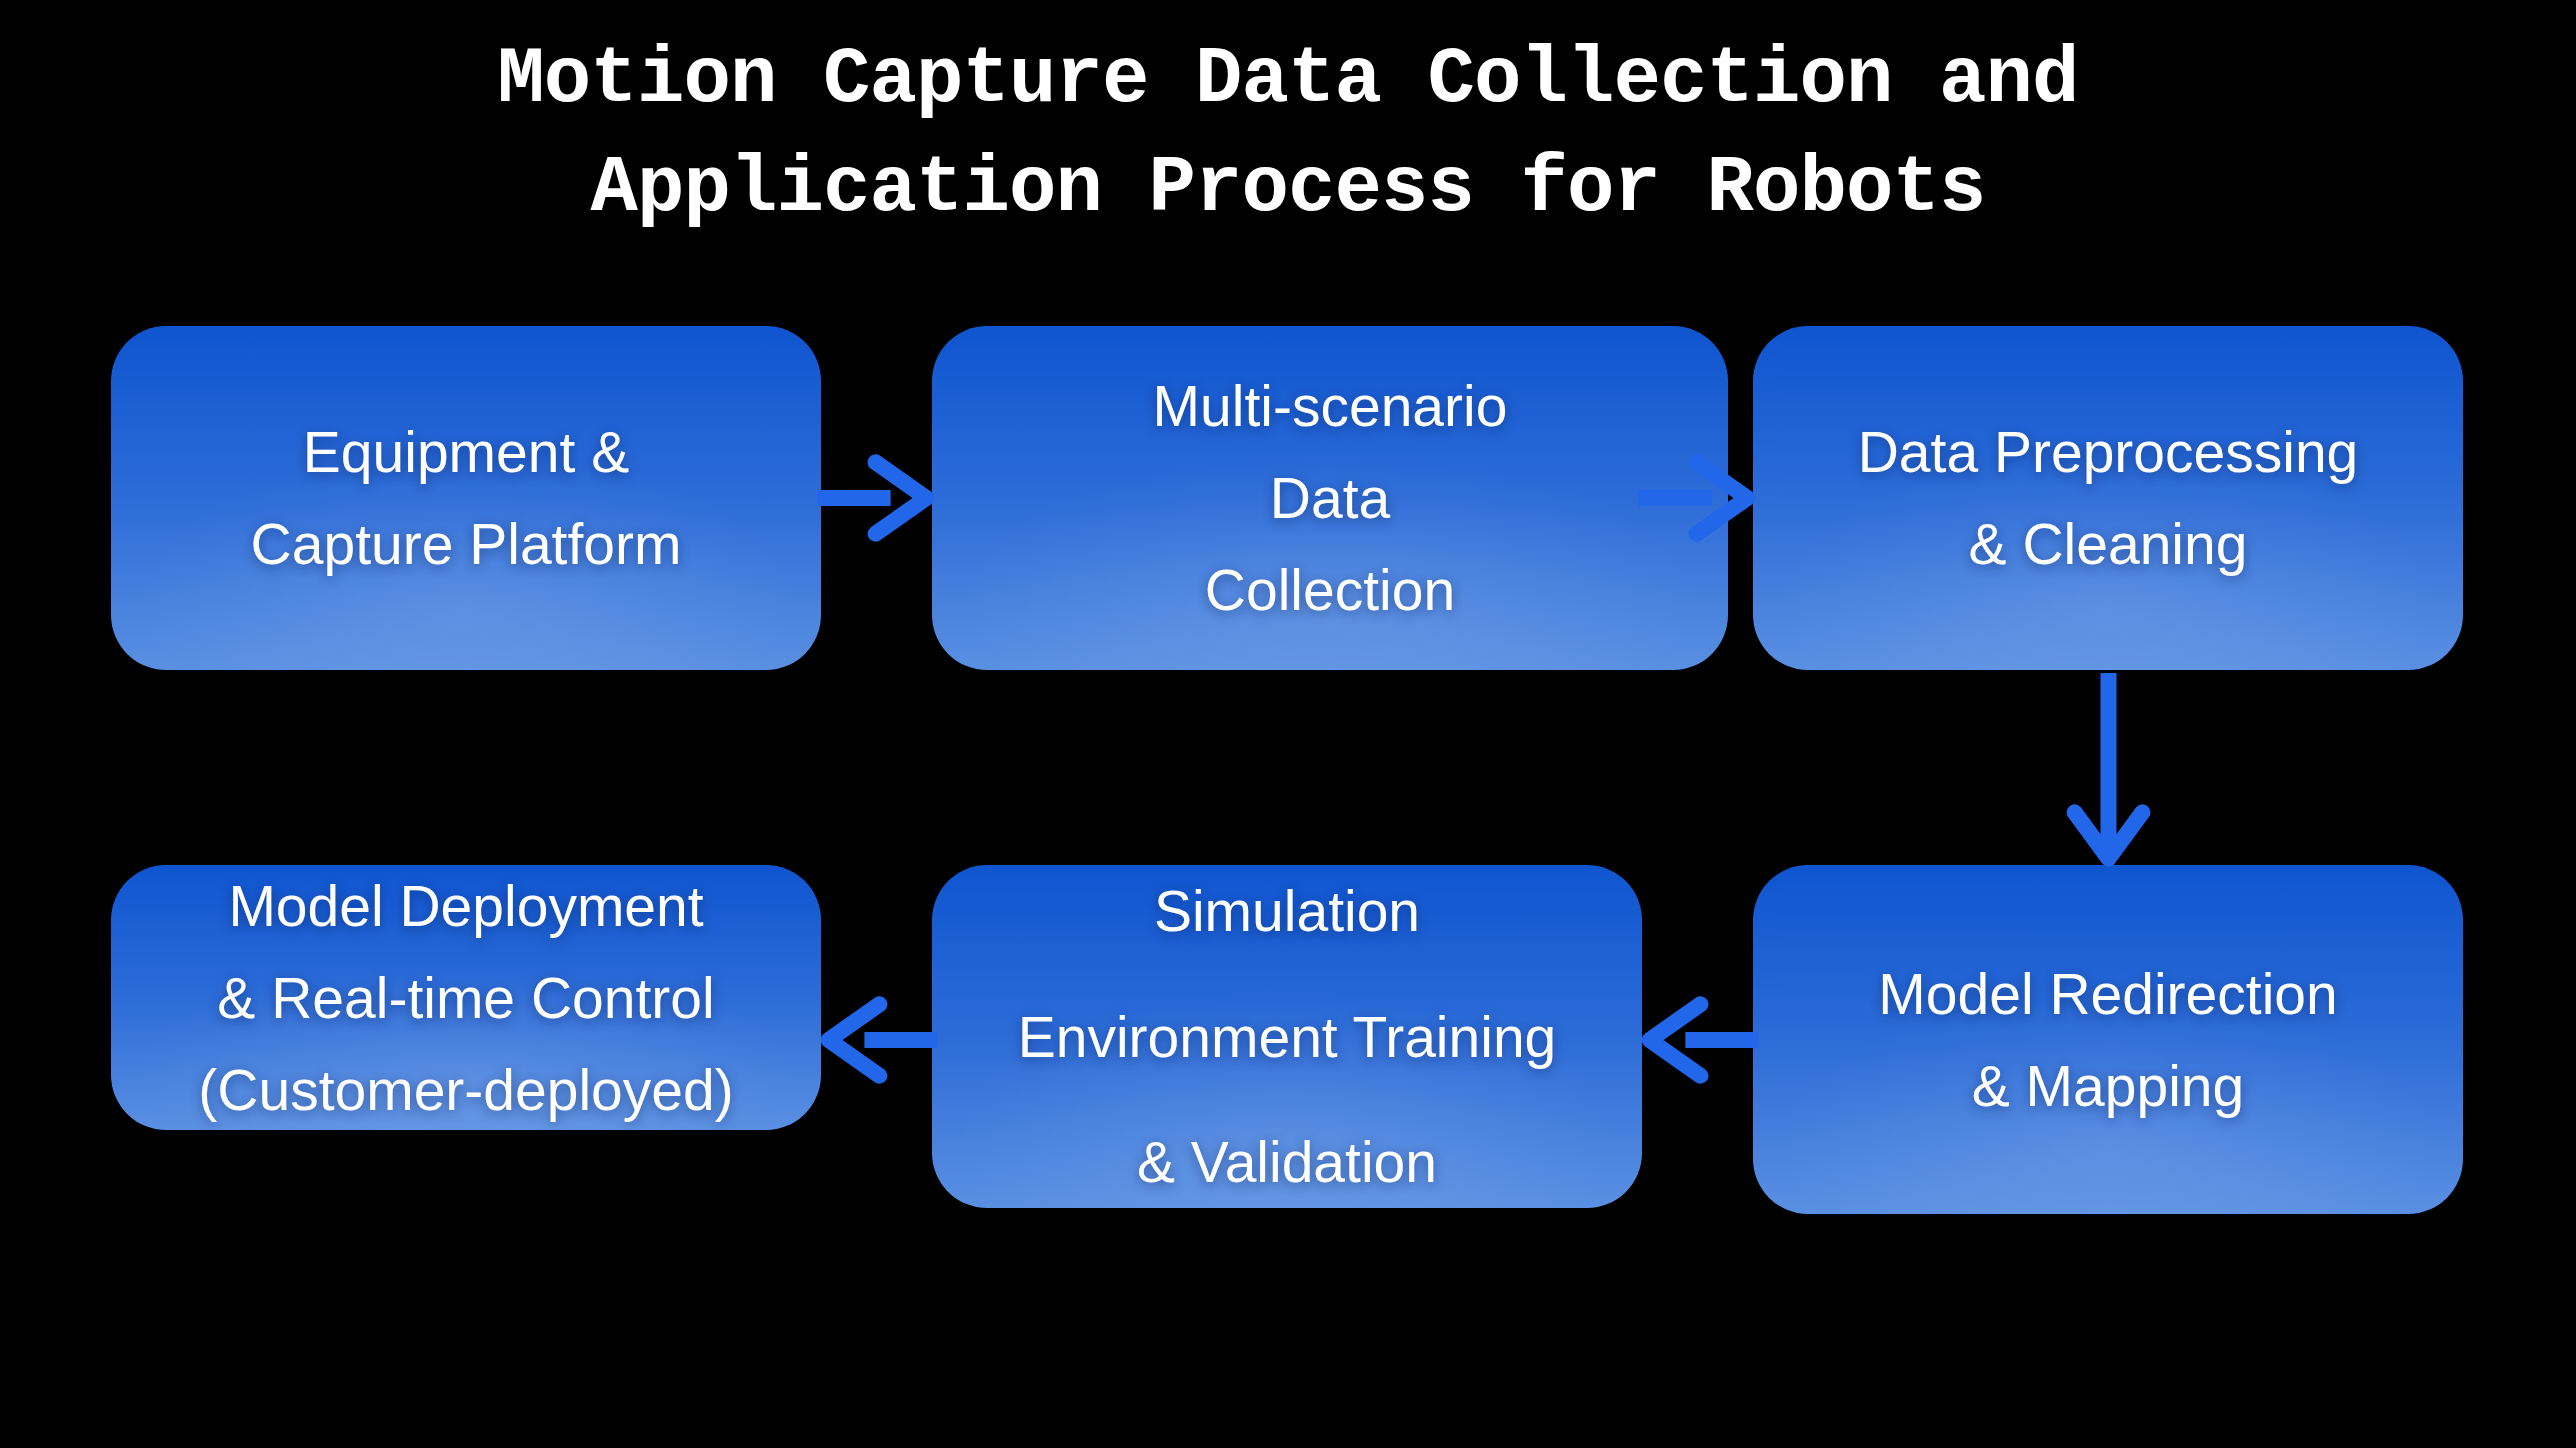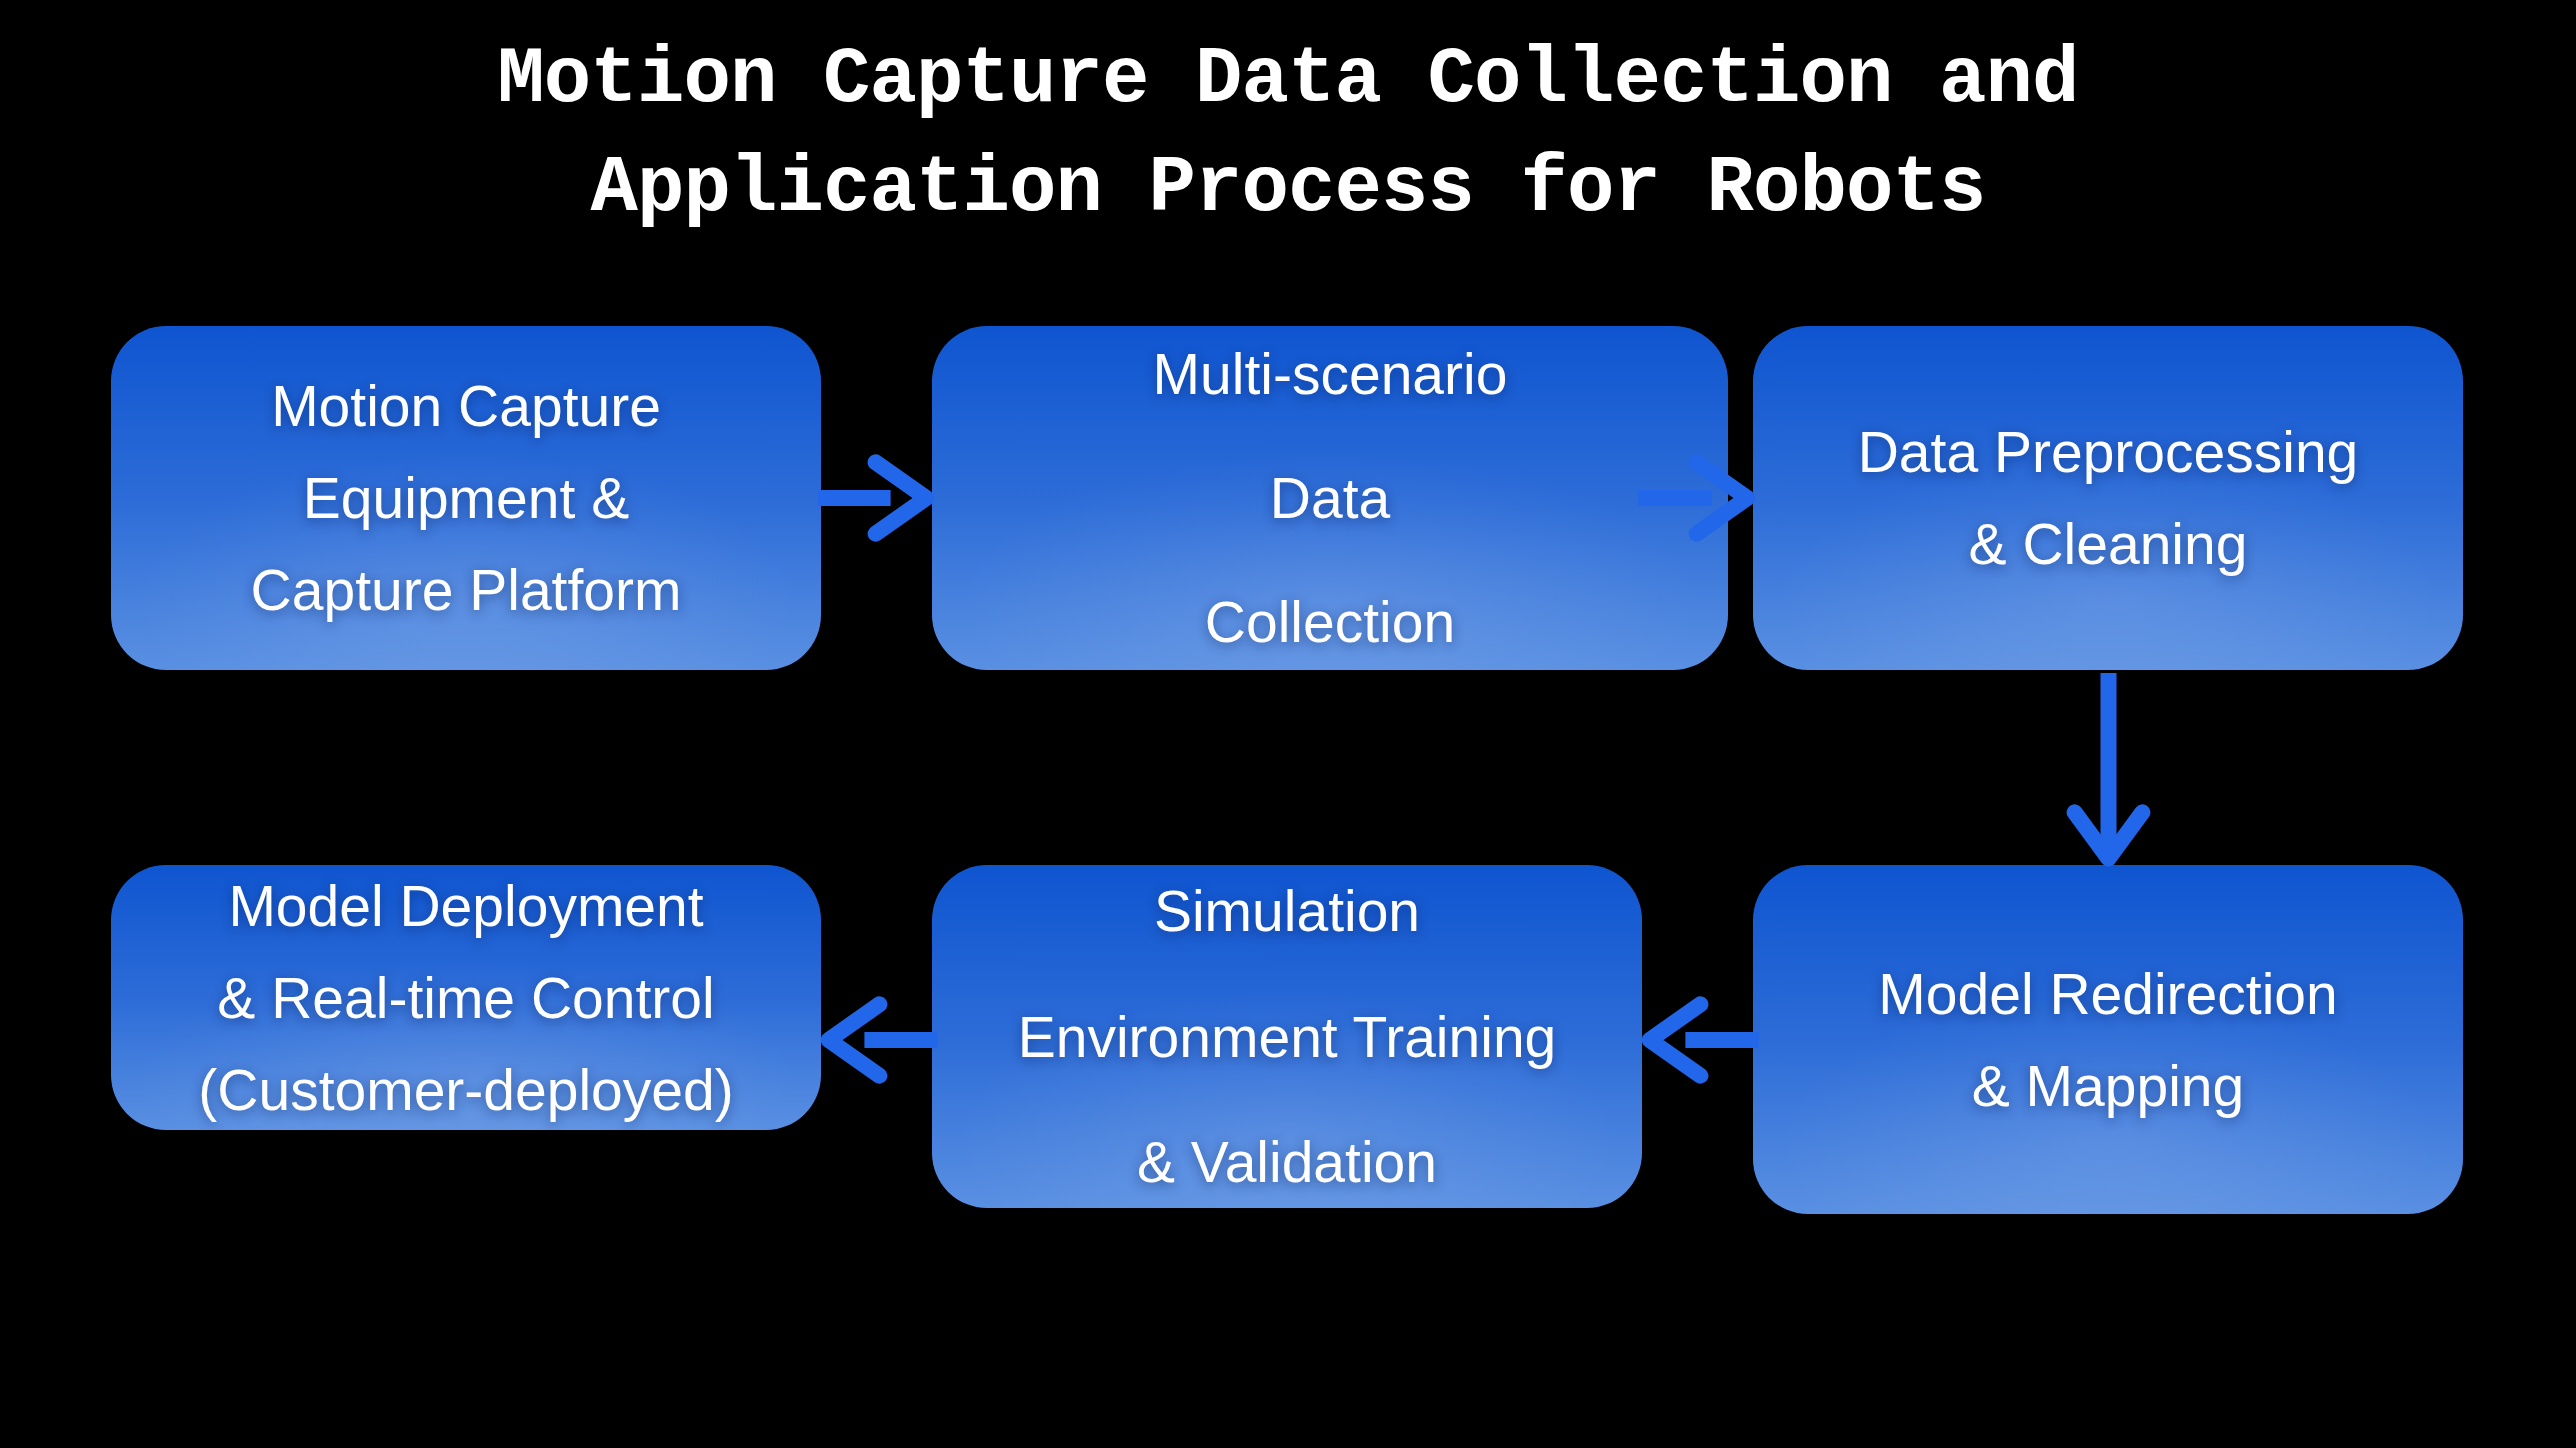--- a/index.html
+++ b/index.html
@@ -63,26 +63,25 @@
 <body>
 
 <div class="stage">
 
   <h1 class="title">
     <span class="title-line">Motion Capture Data Collection and</span>
     <span class="title-line">Application Process for Robots</span>
   </h1>
 
   <div class="node" style="left:111px; top:326px; width:710px; height:344px;">
-    <span class="node-line">Motion Capture</span>
     <span class="node-line">Equipment &amp;</span>
     <span class="node-line">Capture Platform</span>
   </div>
 
-  <div class="node" style="left:932px; top:326px; width:796px; height:344px;gap:32px;">
+  <div class="node" style="left:932px; top:326px; width:796px; height:344px;">
     <span class="node-line">Multi-scenario</span>
     <span class="node-line">Data</span>
     <span class="node-line">Collection</span>
   </div>
 
   <div class="node" style="left:1753px; top:326px; width:710px; height:344px;">
     <span class="node-line">Data Preprocessing</span>
     <span class="node-line">&amp; Cleaning</span>
   </div>
 

